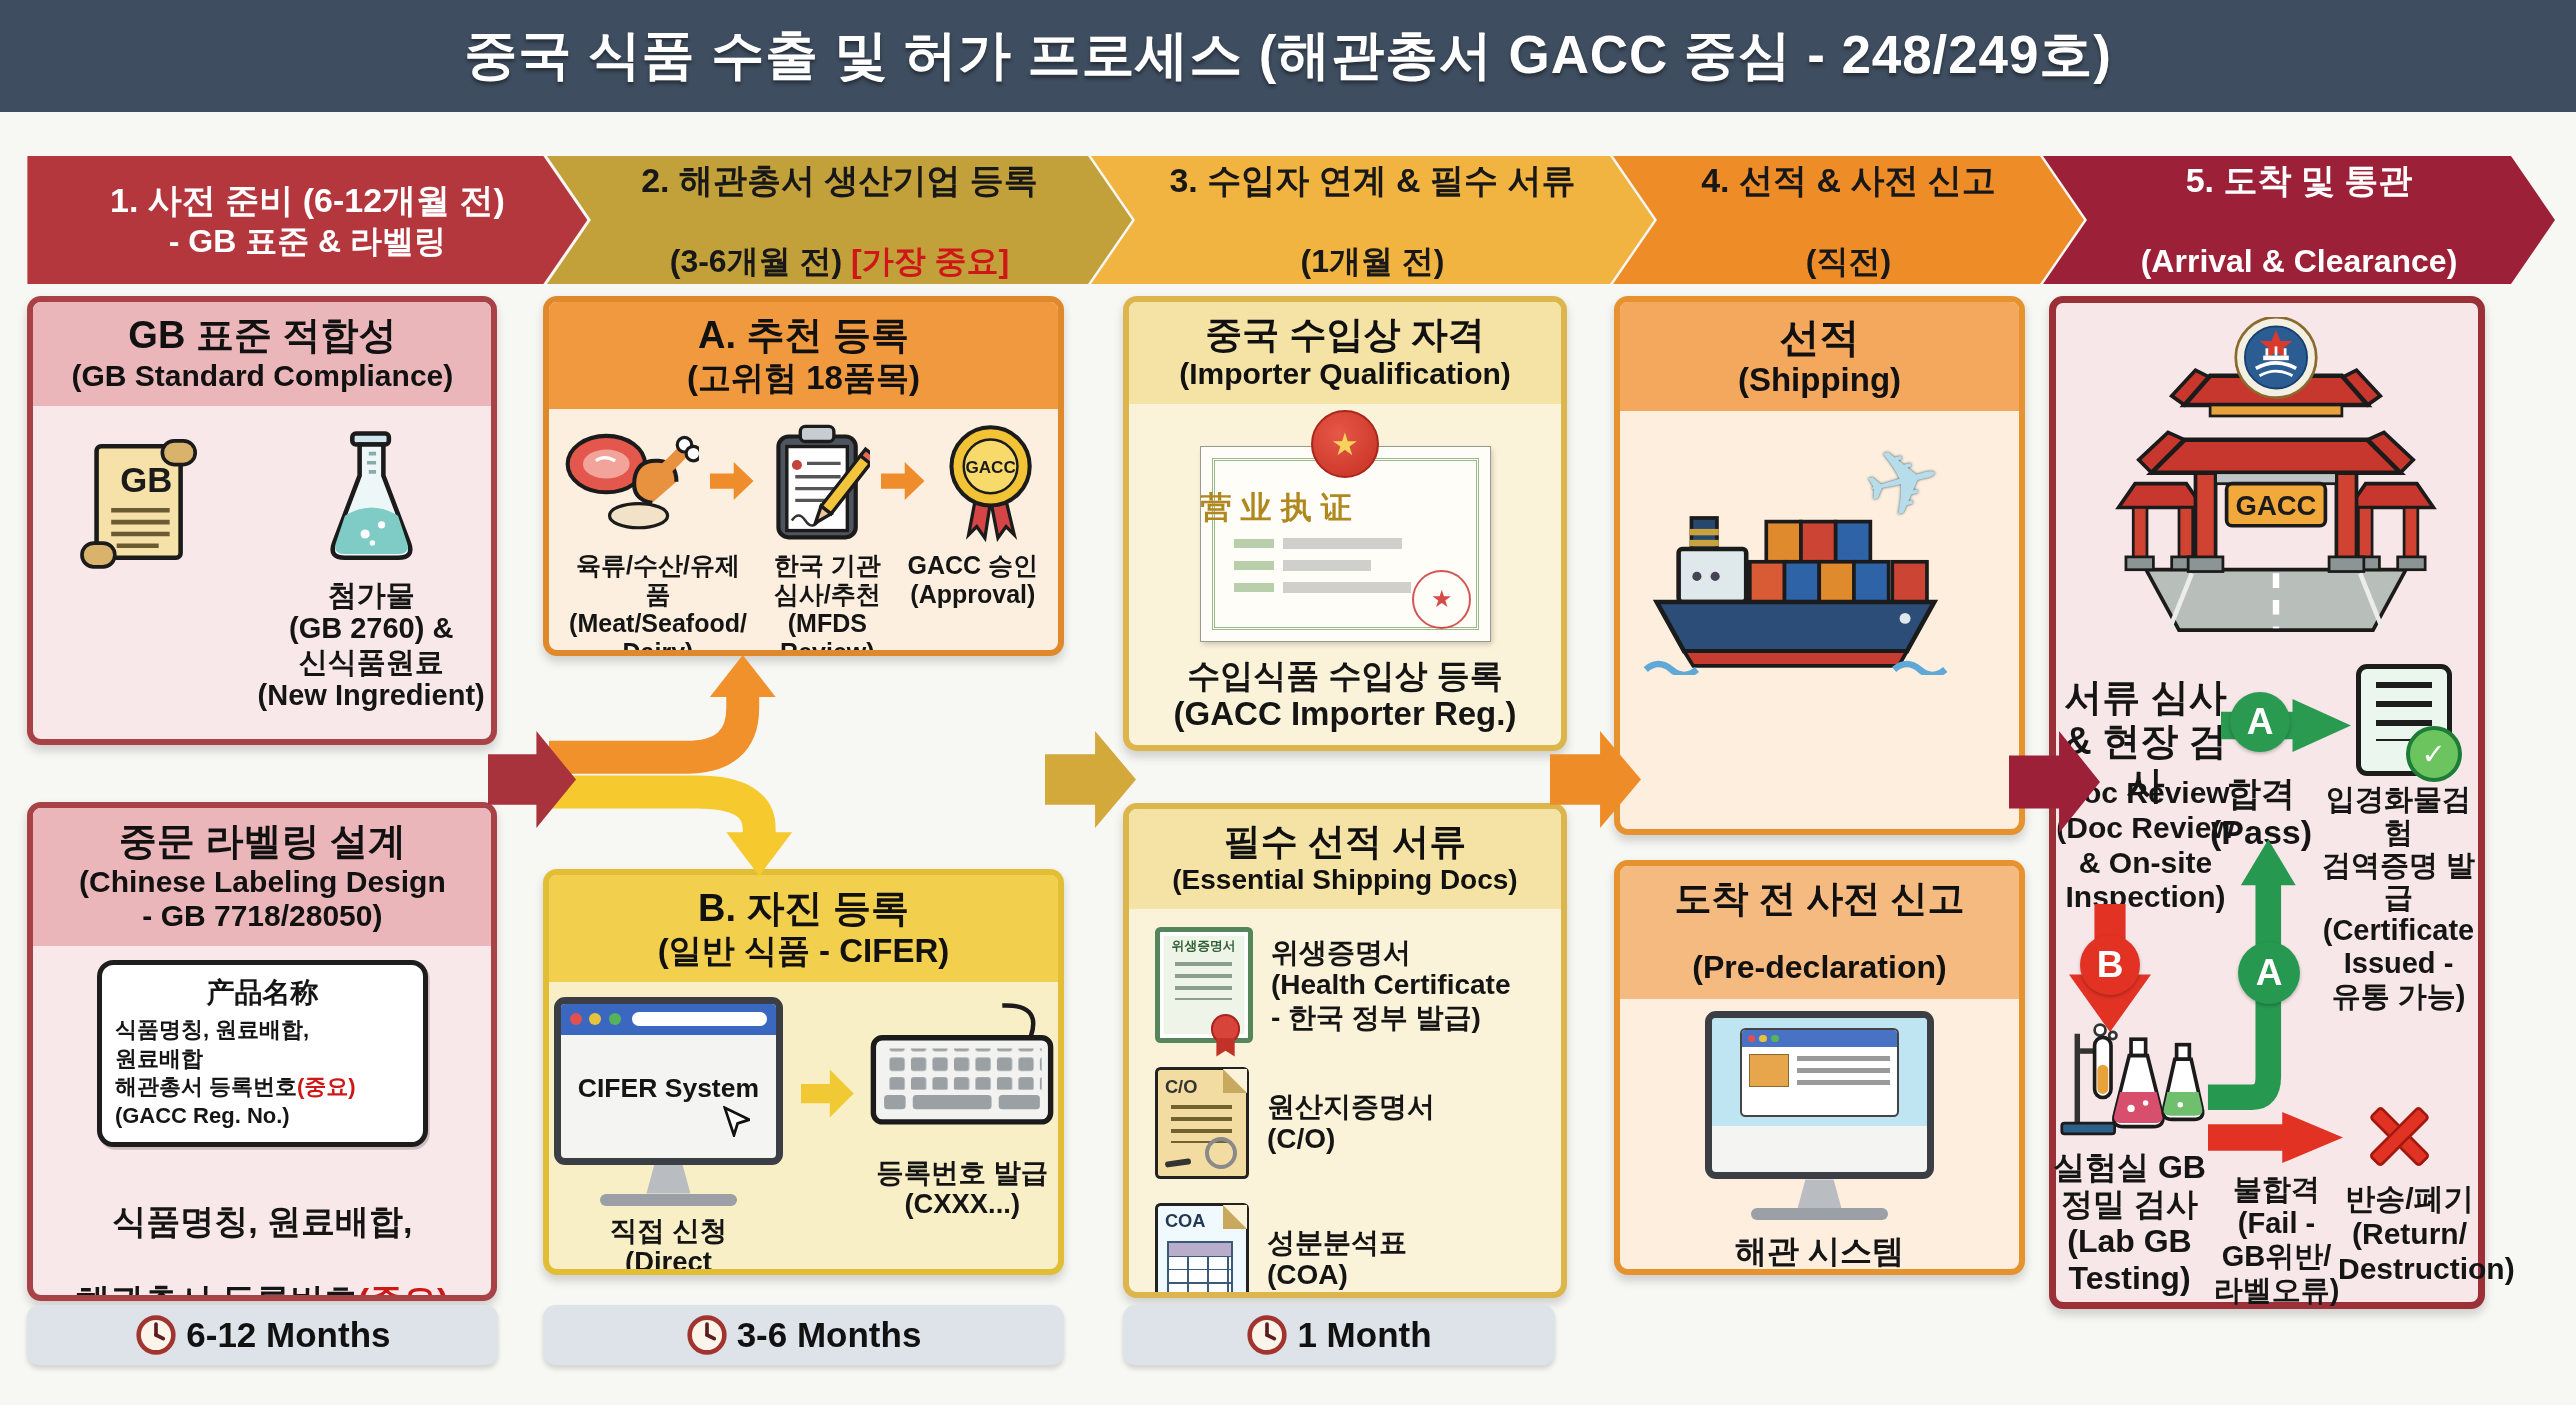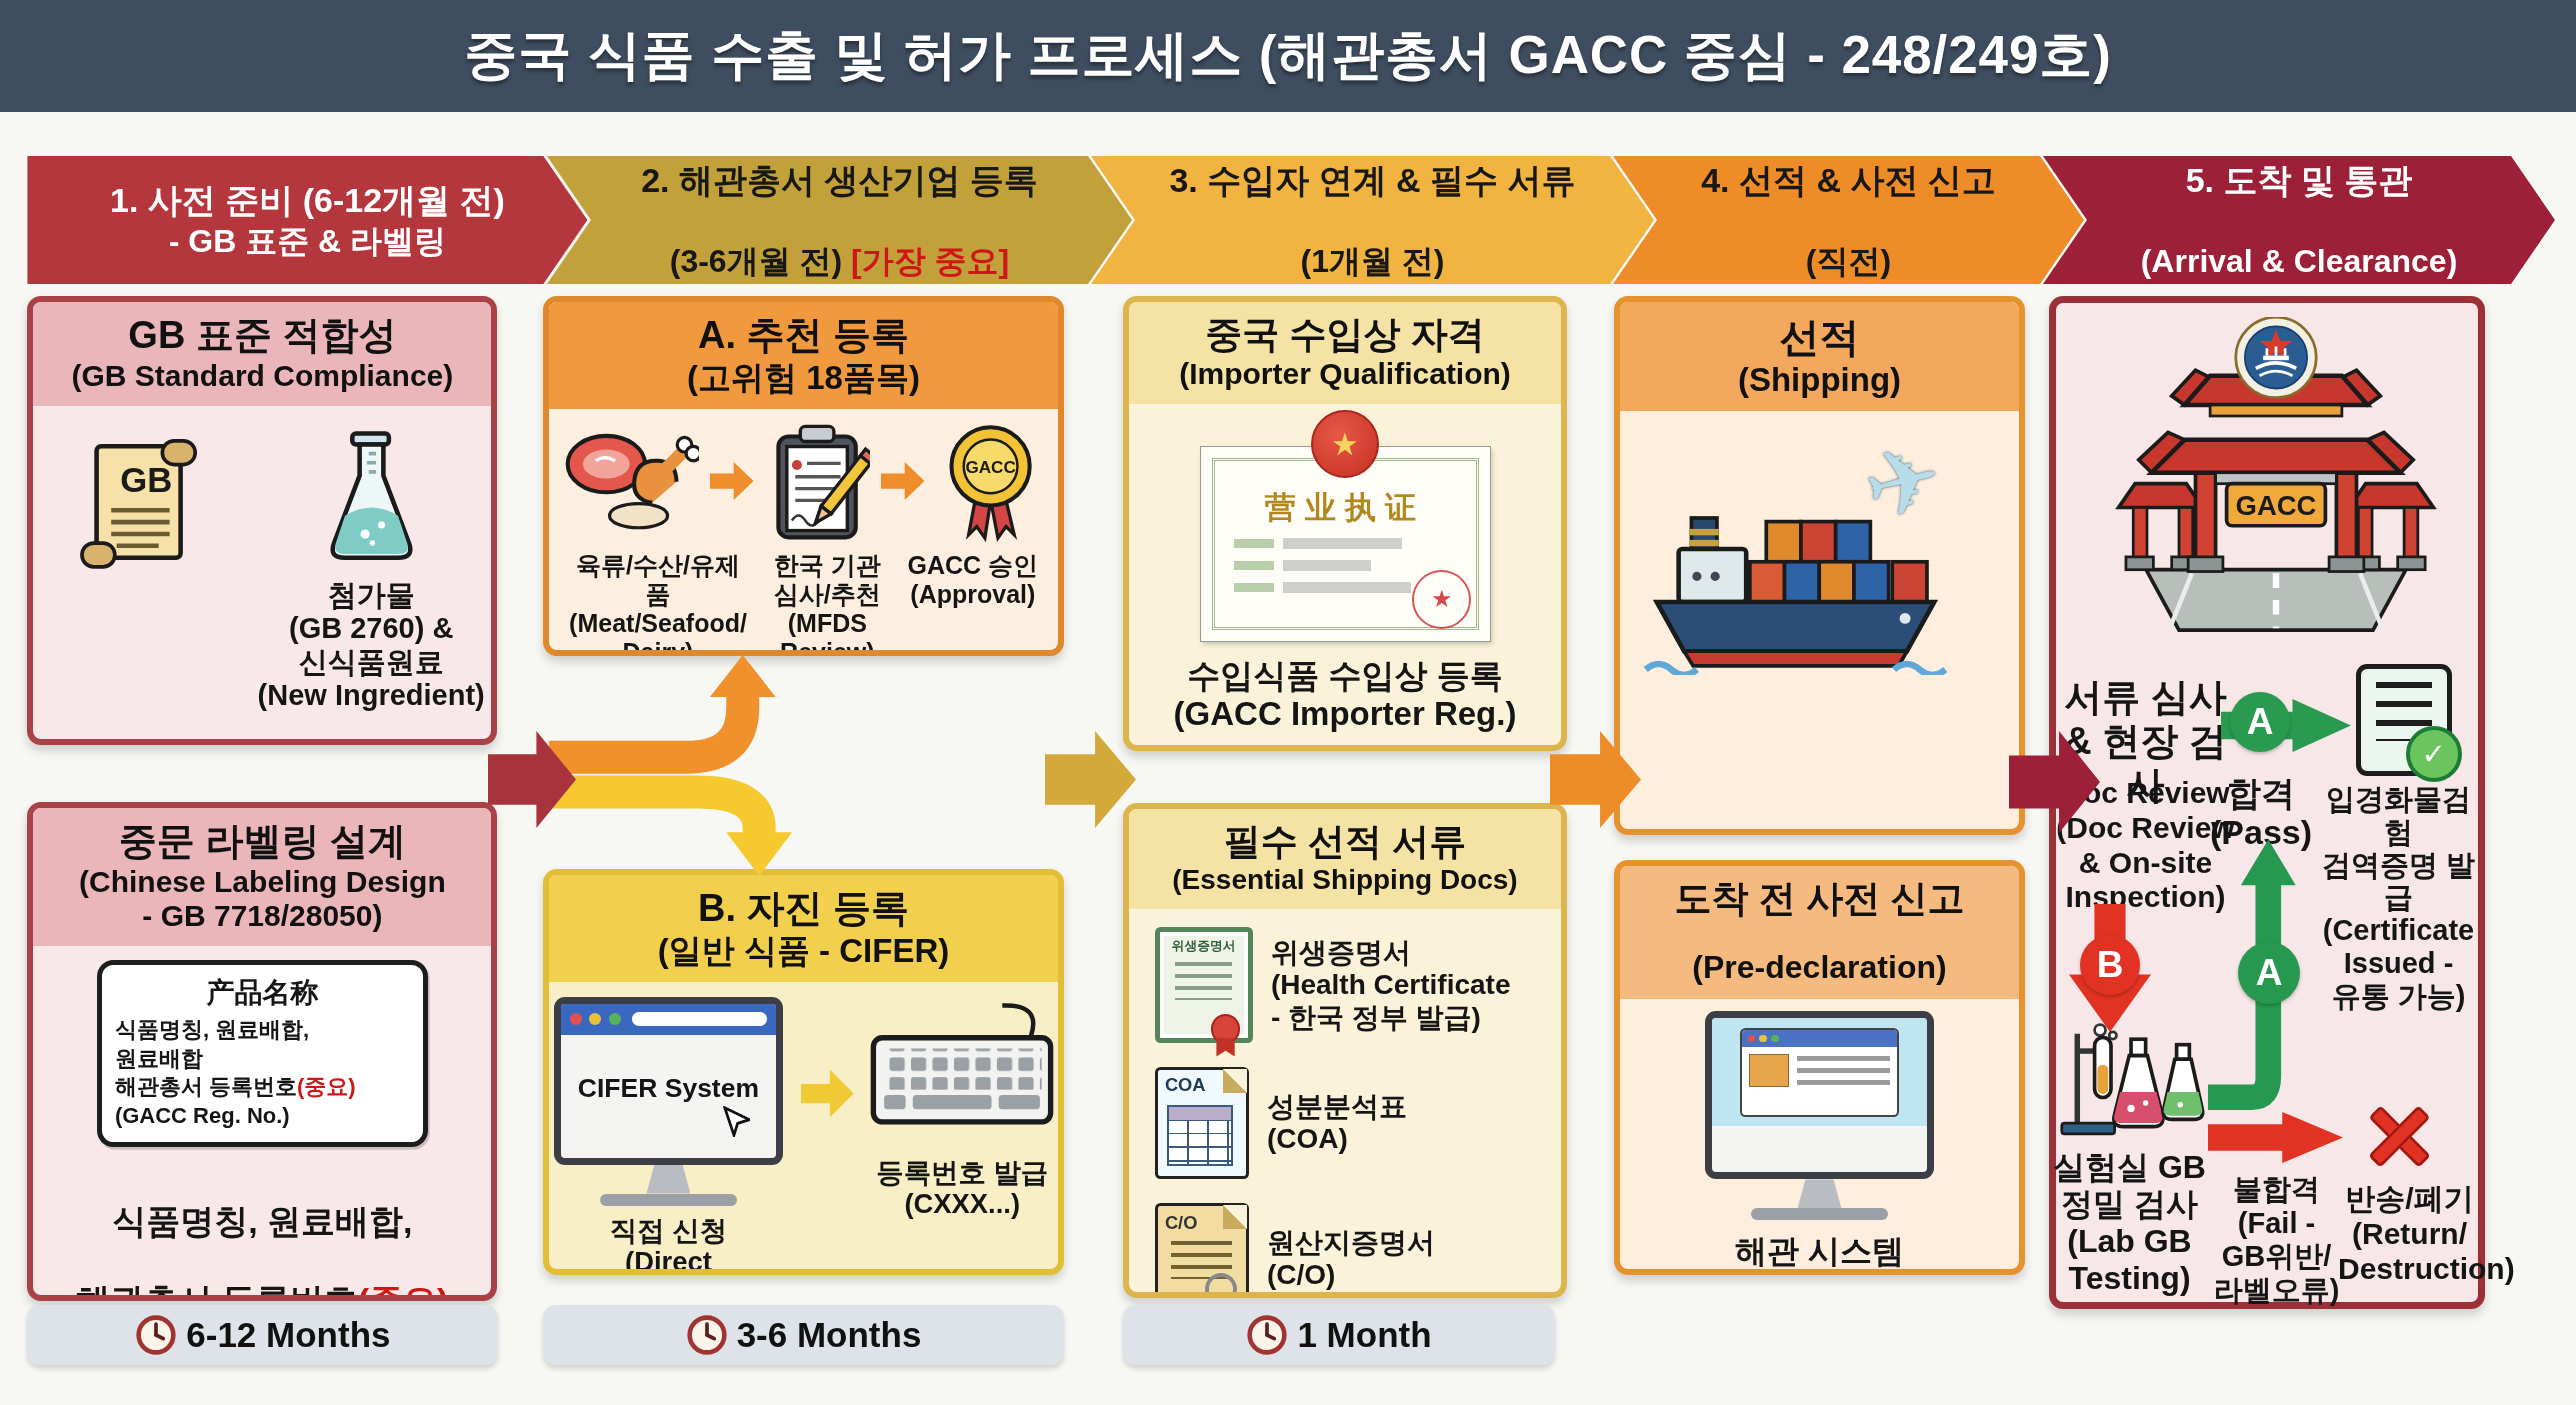--- a/index.html
+++ b/index.html
@@ -50,21 +50,21 @@
     padding:9.1px 12.8px 11px;box-shadow:1.8px 2.7px 0 rgba(0,0,0,.18);}
   .labelcard .zh{font-weight:800;font-size:28px;text-align:center;margin-bottom:3.7px;}
   .labelcard .ln{font-weight:700;font-size:22px;line-height:1.3;}
   
   .license{position:relative;width:289px;height:194px;background:#fefdf8;border:1.8px solid #9a9a90;
     margin:42px auto 0;box-shadow:1.8px 2.7px 5.5px rgba(0,0,0,.2);}
   .license::before{content:"";position:absolute;inset:11px;border:3.7px double #9cb88b;}
   .lic-emblem{position:absolute;top:-37px;left:50%;transform:translateX(-50%);width:64px;height:64px;
     border-radius:50%;background:radial-gradient(circle at 40% 35%,#e65848,#c62f20);display:flex;align-items:center;
     justify-content:center;font-size:31px;color:#f6d35c;border:2.7px solid #a8261a;}
-  .lic-title{position:absolute;top:40px;width:100%;text-align:center;font-weight:800;font-size:31px;
+  .lic-title{position:absolute;top:40px;width:100%;text-align:left;font-weight:800;font-size:31px;
     letter-spacing:9.1px;color:#b08820;}
   .lic-row{position:absolute;left:33px;display:flex;align-items:center;gap:9.1px;}
   .lic-key{width:40px;height:9.1px;background:#b9ceab;}
   .lic-bar{height:11px;background:#cfcfcb;}
   .lic-stamp{position:absolute;right:18.3px;bottom:12.8px;width:55px;height:55px;border:2.7px solid rgba(204,44,44,.8);
     border-radius:50%;display:flex;align-items:center;justify-content:center;color:rgba(204,44,44,.85);font-size:24px;}
   
   .docrow{display:flex;align-items:center;gap:18.3px;margin:0 0 24px 25.6px;}
   .doc{position:relative;flex:0 0 auto;width:88px;height:106px;border-radius:5.5px;}
   .dgreen{background:#eef5e8;border:5.5px solid #55855a;box-shadow:inset 0 0 0 3.7px #fff;}
@@ -377,38 +377,38 @@
       <div class="doc dgreen">
         <span class="doc-ttl">위생증명서</span>
         <div class="dlines"></div>
         <div class="ribbon"></div>
       </div>
       <div class="lbl" style="font-size:28px;text-align:left;">위생증명서
 (Health Certificate
 - 한국 정부 발급)</div>
     </div>
     <div class="docrow">
-      <div class="doc dblue">
-        <span class="doc-ttl">COA</span>
-        <div class="fold"></div>
-          <div class="coatable"></div>
-      </div>
-      <div class="lbl" style="font-size:28px;text-align:left;">성분분석표
-(COA)</div>
-    </div>
-    <div class="docrow">
       <div class="doc dtan">
         <span class="doc-ttl">C/O</span>
         <div class="dlines"></div>
         <div class="fold"></div>
           <div class="stamp-gray"></div>
           <div class="sig"></div>
       </div>
       <div class="lbl" style="font-size:28px;text-align:left;">원산지증명서
 (C/O)</div>
+    </div>
+    <div class="docrow">
+      <div class="doc dblue">
+        <span class="doc-ttl">COA</span>
+        <div class="fold"></div>
+          <div class="coatable"></div>
+      </div>
+      <div class="lbl" style="font-size:28px;text-align:left;">성분분석표
+(COA)</div>
     </div>
   </div>
 
   <div class="badge" style="left:1123px;width:432px;">
     <svg width="42" height="42" viewBox="0 0 46 46">
       <circle cx="23" cy="23" r="19" fill="#fbf4ea" stroke="#a23430" stroke-width="5"></circle>
       <line x1="23" y1="23" x2="23" y2="11" stroke="#5c1d1d" stroke-width="4" stroke-linecap="round"></line>
       <line x1="23" y1="23" x2="31" y2="27" stroke="#5c1d1d" stroke-width="4" stroke-linecap="round"></line>
     </svg>
     <span>1 Month</span>

